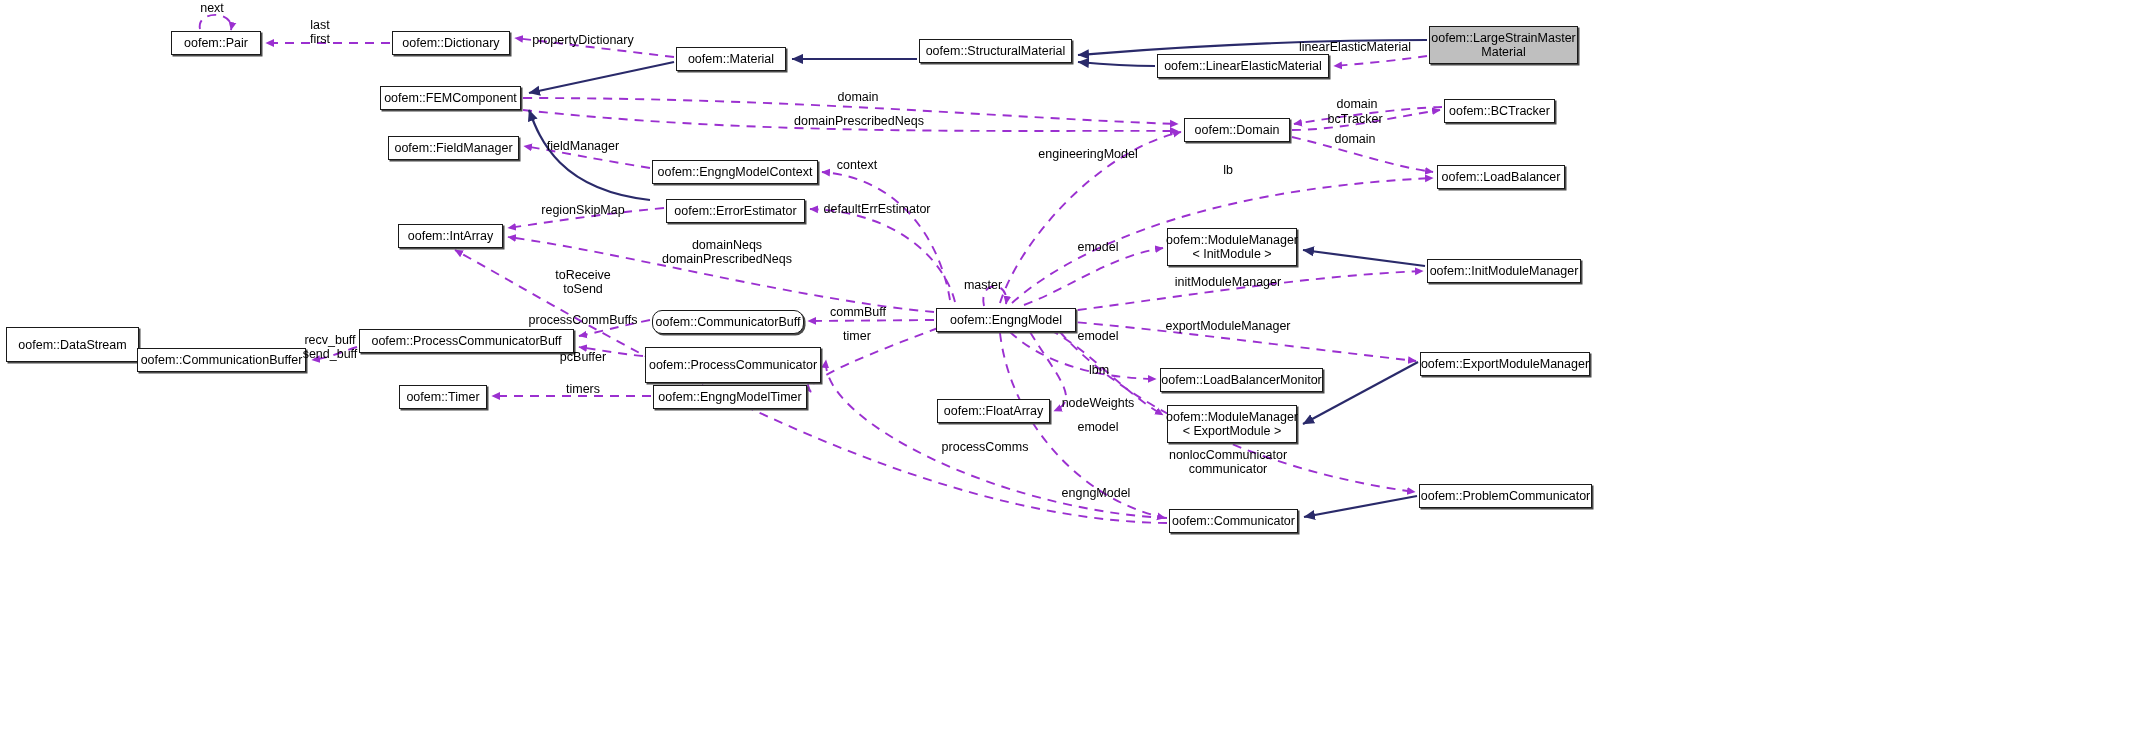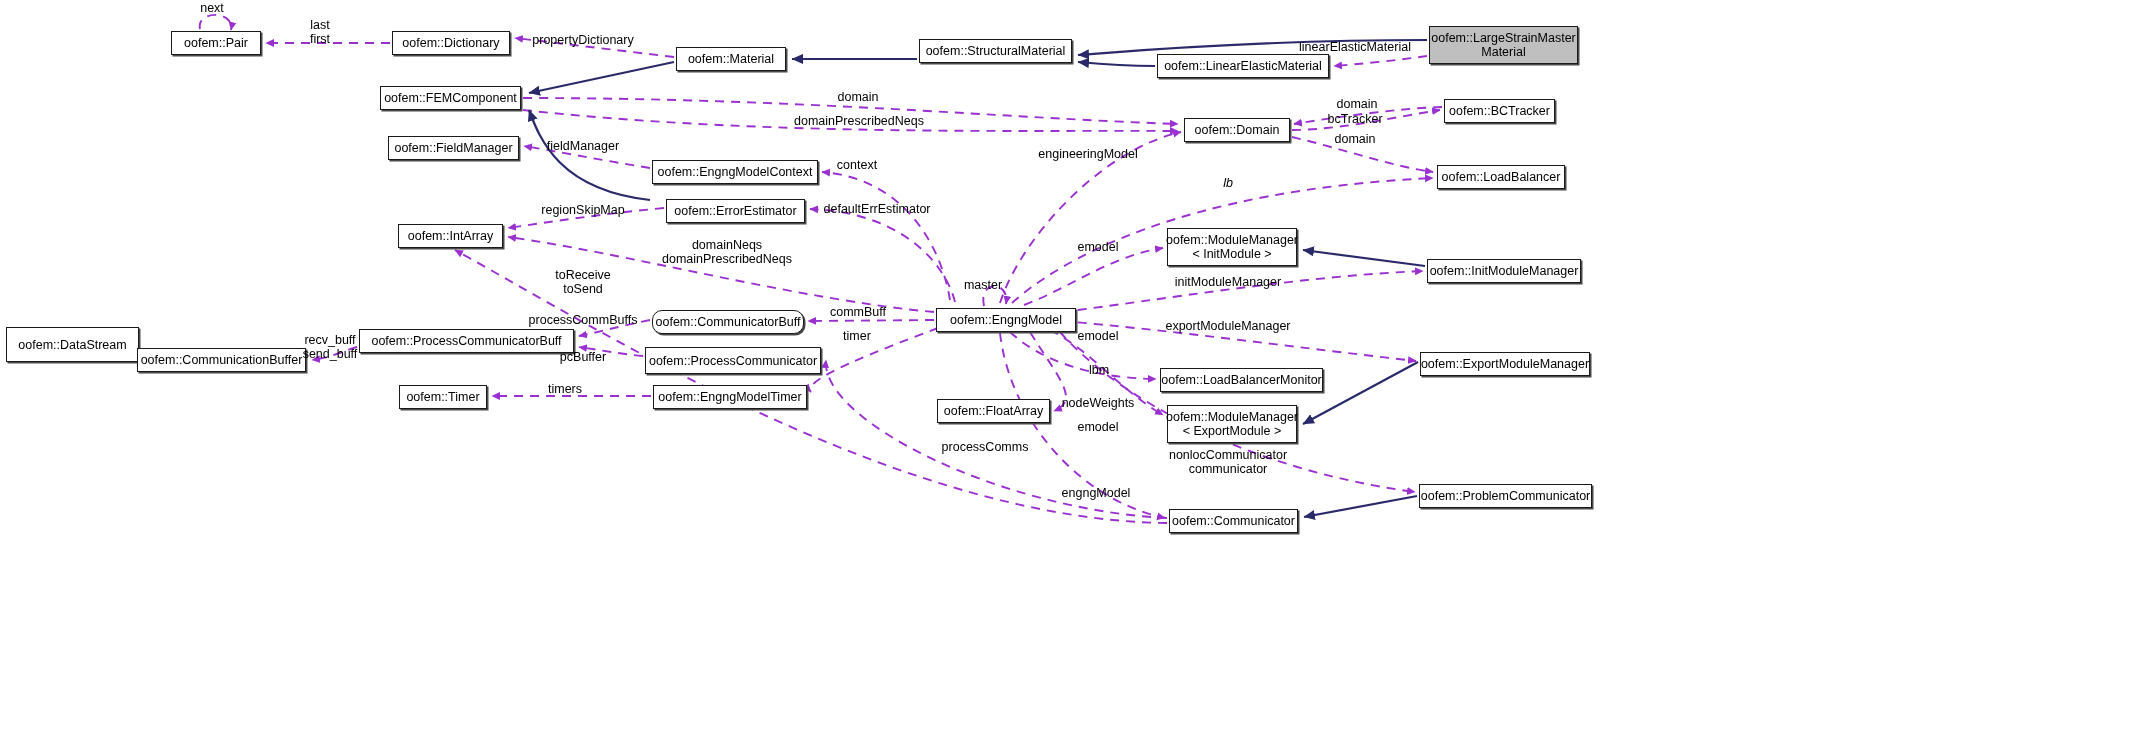--- a/index.html
+++ b/index.html
@@ -194,21 +194,21 @@
   <div class="node" style="left:936px;top:308px;width:140px;height:24px;">oofem::EngngModel</div>
 
   <div class="node" style="left:1420px;top:352px;width:170px;height:24px;">oofem::ExportModuleManager</div>
 
   <div class="node" style="left:6px;top:327px;width:133px;height:35px;">oofem::DataStream</div>
 
   <div class="node" style="left:359px;top:329px;width:215px;height:24px;">oofem::ProcessCommunicatorBuff</div>
 
   <div class="node" style="left:137px;top:348px;width:169px;height:24px;">oofem::CommunicationBuffer</div>
 
-  <div class="node" style="left:645px;top:347px;width:176px;height:27px;">oofem::ProcessCommunicator</div>
+  <div class="node" style="left:645px;top:347px;width:176px;height:36px;">oofem::ProcessCommunicator</div>
 
   <div class="node" style="left:1160px;top:368px;width:163px;height:24px;">oofem::LoadBalancerMonitor</div>
 
   <div class="node" style="left:399px;top:385px;width:88px;height:24px;">oofem::Timer</div>
 
   <div class="node" style="left:653px;top:385px;width:154px;height:24px;">oofem::EngngModelTimer</div>
 
   <div class="node" style="left:937px;top:399px;width:113px;height:24px;">oofem::FloatArray</div>
 
   <div class="node" style="left:1167px;top:405px;width:130px;height:38px;">oofem::ModuleManager
@@ -224,40 +224,40 @@
   <div class="edge-label" style="left:583px;top:41px;">propertyDictionary</div>
   <div class="edge-label" style="left:1355px;top:48px;">linearElasticMaterial</div>
   <div class="edge-label" style="left:858px;top:98px;">domain</div>
   <div class="edge-label" style="left:1357px;top:105px;">domain</div>
   <div class="edge-label" style="left:1355px;top:120px;">bcTracker</div>
   <div class="edge-label" style="left:1355px;top:140px;">domain</div>
   <div class="edge-label" style="left:859px;top:122px;">domainPrescribedNeqs</div>
   <div class="edge-label" style="left:583px;top:147px;">fieldManager</div>
   <div class="edge-label" style="left:1088px;top:155px;">engineeringModel</div>
   <div class="edge-label" style="left:857px;top:166px;">context</div>
-  <div class="edge-label" style="left:1228px;top:184px;font-style:italic;">lb</div>
+  <div class="edge-label" style="left:1228px;top:171px;">lb</div>
   <div class="edge-label" style="left:857px;top:210px;padding-left:40px;">defaultErrEstimator</div>
   <div class="edge-label" style="left:583px;top:211px;">regionSkipMap</div>
   <div class="edge-label" style="left:1098px;top:248px;">emodel</div>
   <div class="edge-label" style="left:727px;top:252px;">domainNeqs
 domainPrescribedNeqs</div>
   <div class="edge-label" style="left:1228px;top:283px;text-align:center;">initModuleManager</div>
   <div class="edge-label" style="left:583px;top:282px;">toReceive
 toSend</div>
   <div class="edge-label" style="left:983px;top:286px;">master</div>
   <div class="edge-label" style="left:858px;top:313px;">commBuff</div>
   <div class="edge-label" style="left:583px;top:321px;">processCommBuffs</div>
   <div class="edge-label" style="left:1228px;top:327px;">exportModuleManager</div>
   <div class="edge-label" style="left:330px;top:347px;">recv_buff
 send_buff</div>
   <div class="edge-label" style="left:1098px;top:337px;">emodel</div>
   <div class="edge-label" style="left:857px;top:337px;">timer</div>
   <div class="edge-label" style="left:583px;top:358px;">pcBuffer</div>
   <div class="edge-label" style="left:1099px;top:371px;">lbm</div>
-  <div class="edge-label" style="left:565px;top:390px;">timers</div>
+  <div class="edge-label" style="left:583px;top:390px;">timers</div>
   <div class="edge-label" style="left:1098px;top:404px;">nodeWeights</div>
   <div class="edge-label" style="left:1098px;top:428px;">emodel</div>
   <div class="edge-label" style="left:1228px;top:462px;">nonlocCommunicator
 communicator</div>
   <div class="edge-label" style="left:985px;top:448px;">processComms</div>
   <div class="edge-label" style="left:1096px;top:494px;">engngModel</div>
 
 </div>
 
 </body></html>

